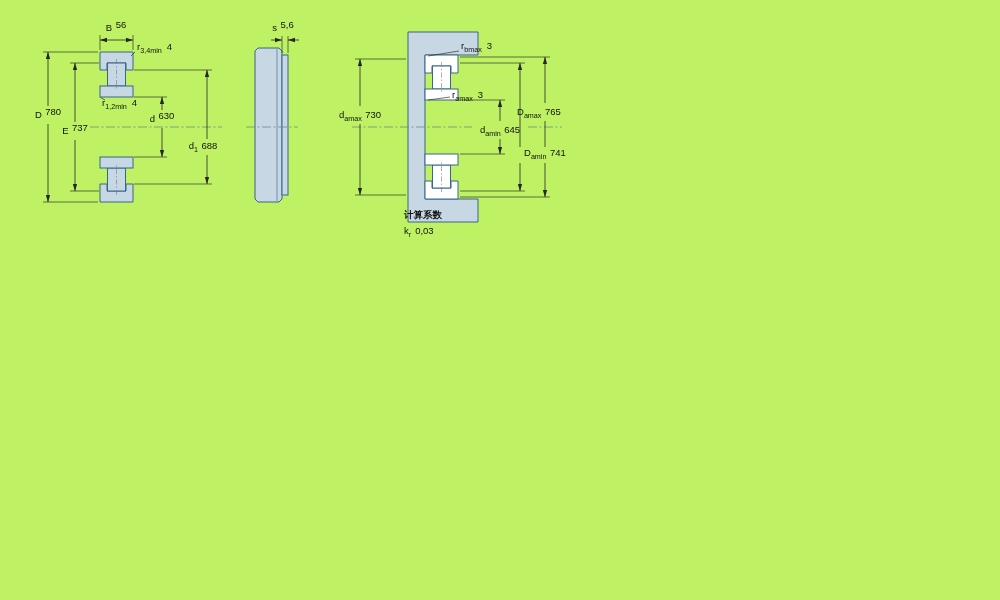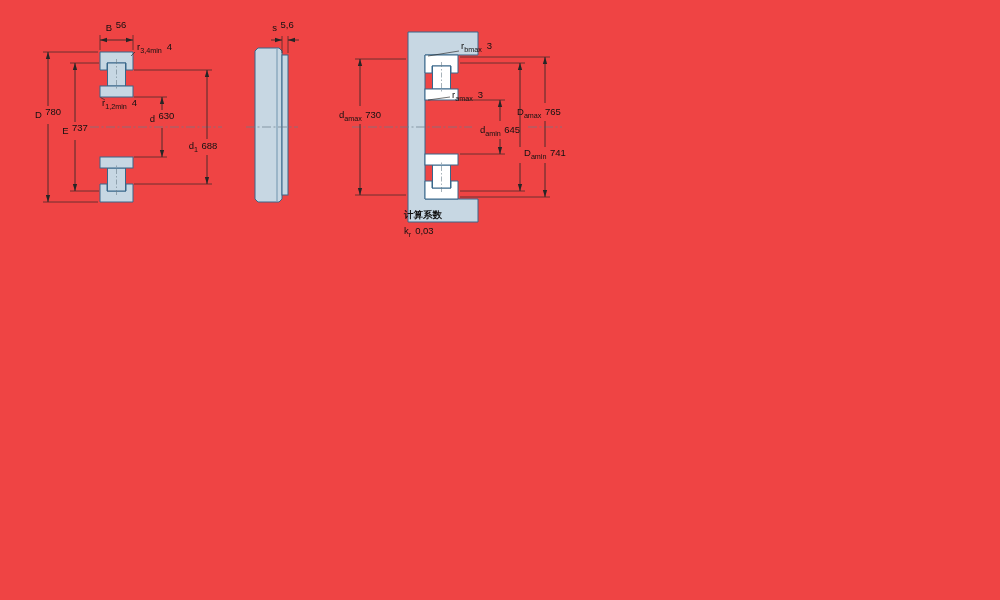--- a/index.html
+++ b/index.html
@@ -1,16 +1,16 @@
 <!DOCTYPE html>
 <html><head>
 <meta charset="utf-8">
 <style>
   html,body{margin:0;padding:0;background:#ffffff;}
-  .canvas{position:relative;width:1000px;height:600px;background:#ef4444;
+  .canvas{position:relative;width:1000px;height:600px;background:#bef264;
           font-family:"Liberation Sans","DejaVu Sans",sans-serif;overflow:hidden;}
   svg{display:block;}
   .part{stroke:#38678a;stroke-width:1;}
   .fill-part{fill:#c7d7e3;}
   .fill-white{fill:#ffffff;}
   .thin{stroke:#38678a;stroke-width:0.6;fill:none;}
   .dim{stroke:#262626;stroke-width:0.8;fill:none;}
   .ext{stroke:#262626;stroke-width:0.65;fill:none;}
   .leader{stroke:#262626;stroke-width:0.65;fill:none;}
   .cl{stroke:#6b7d89;stroke-width:0.7;stroke-dasharray:9 2.5 2 2.5;fill:none;}

